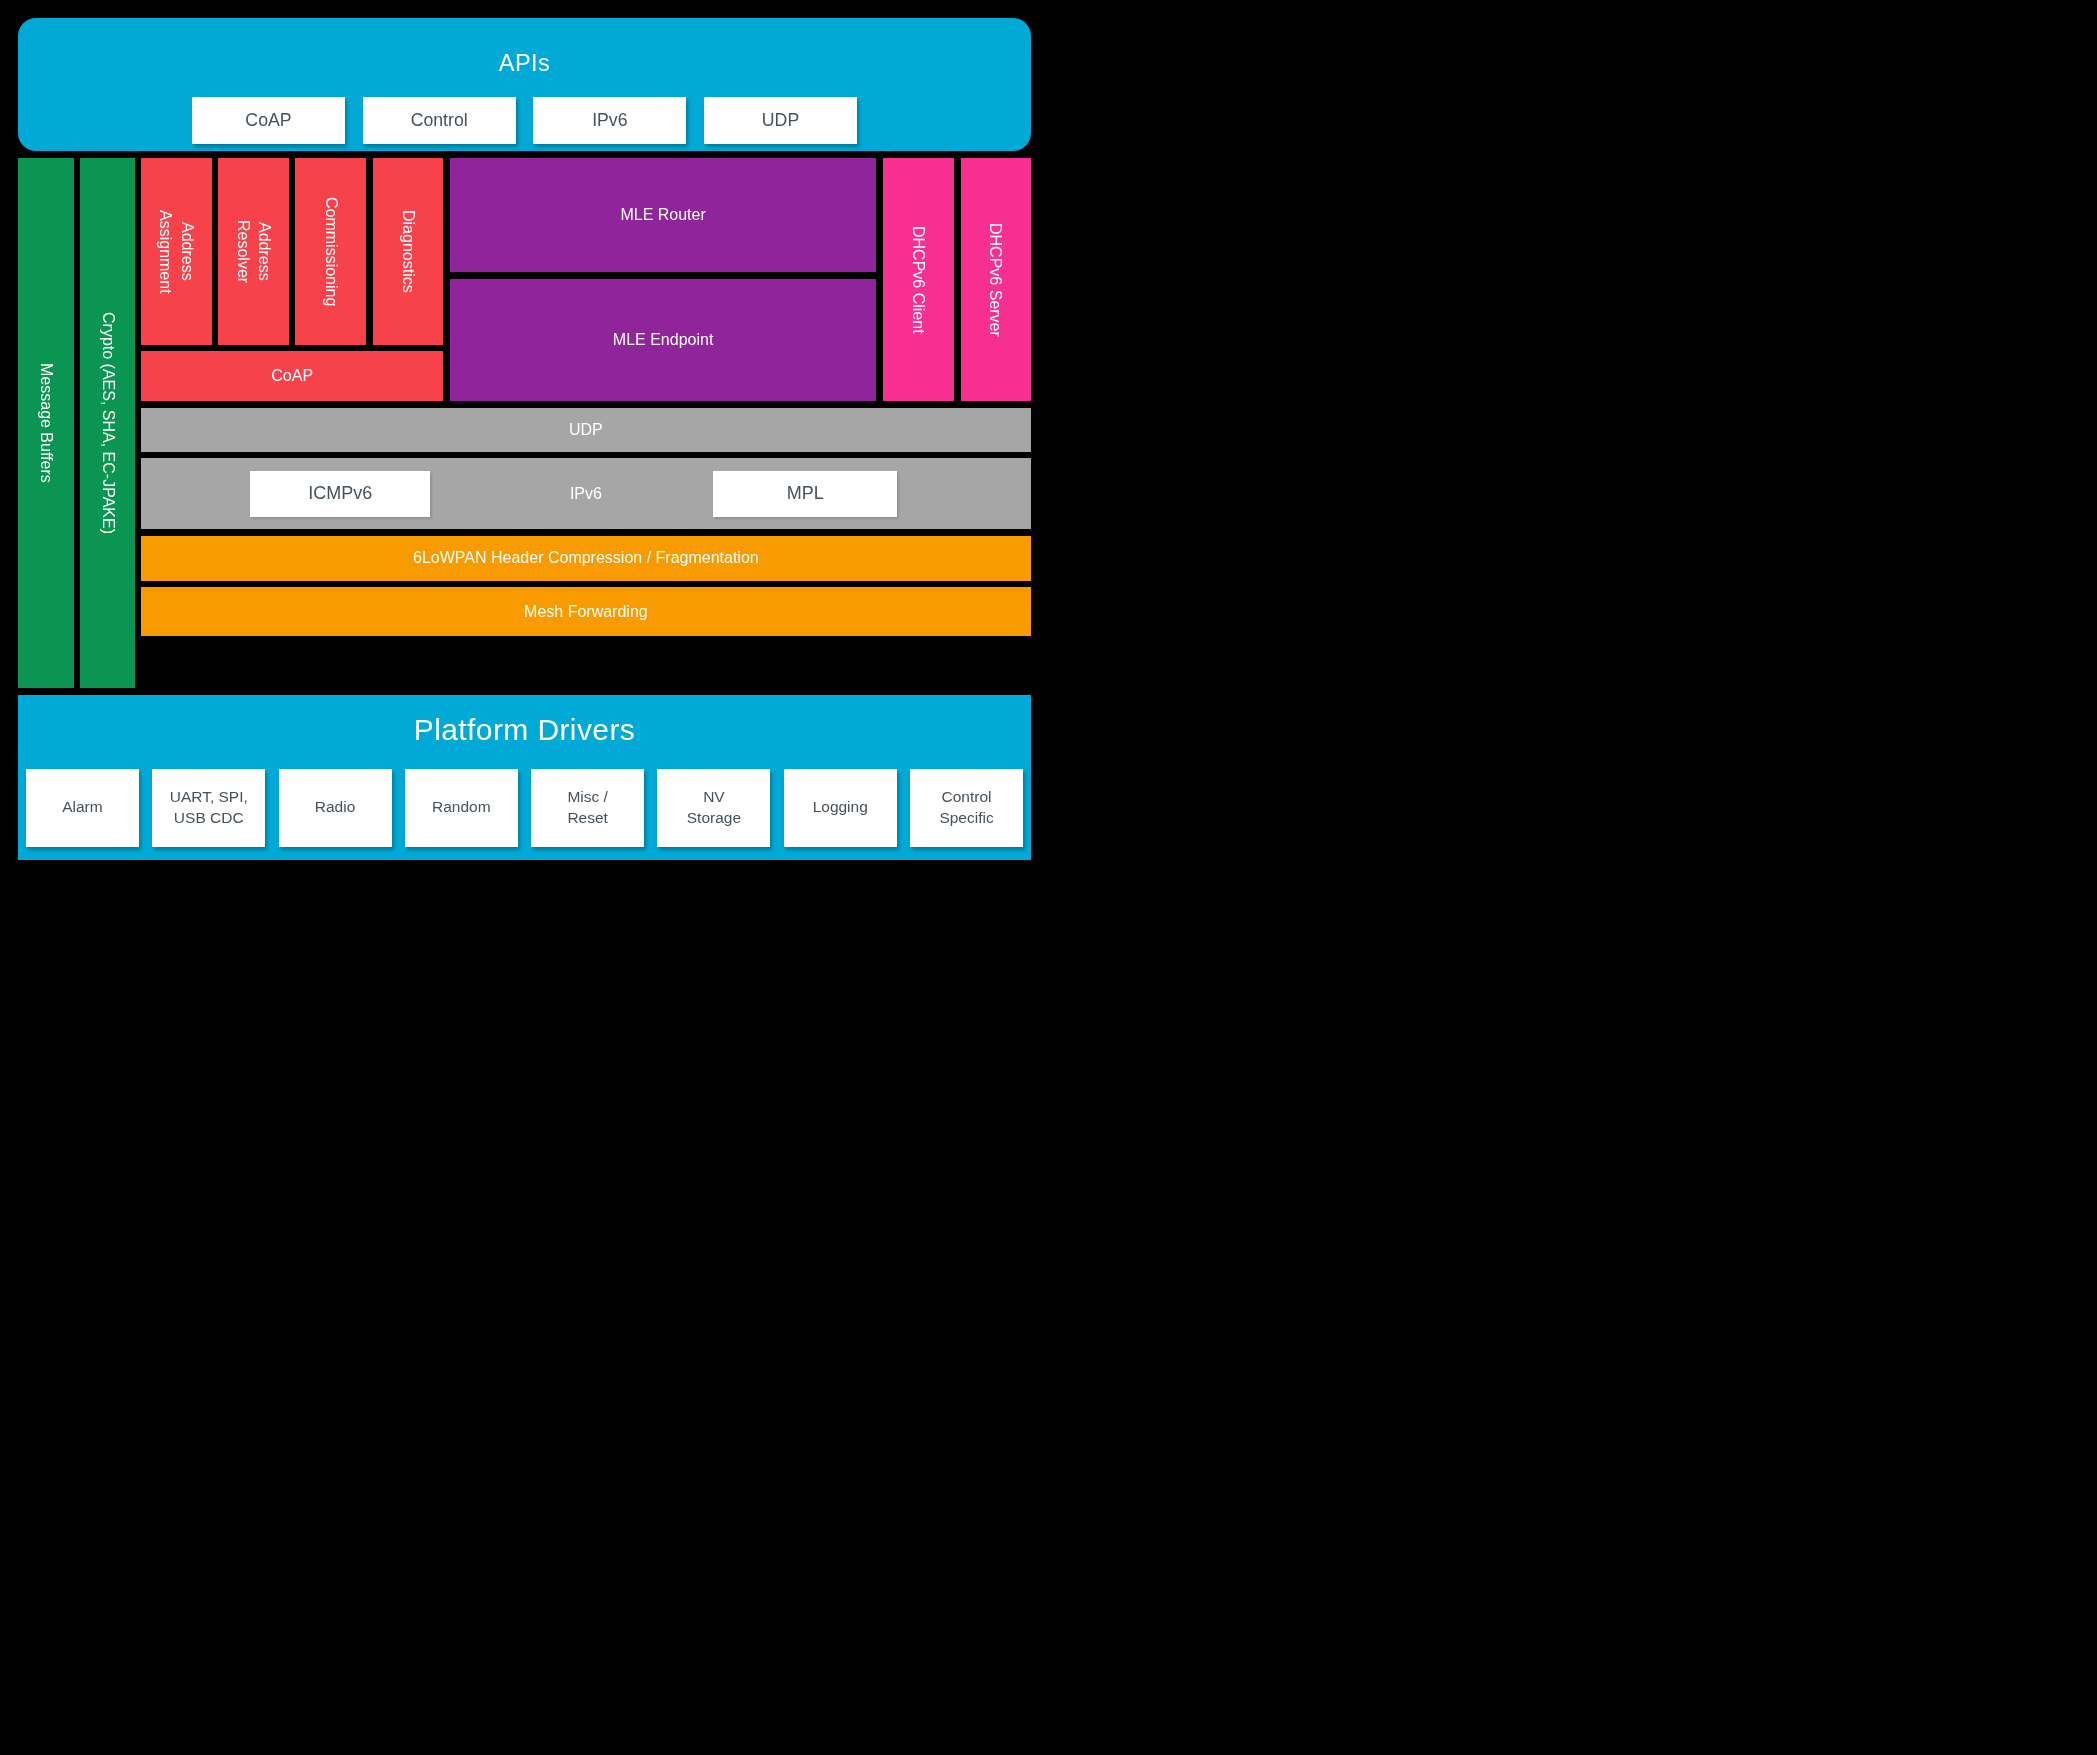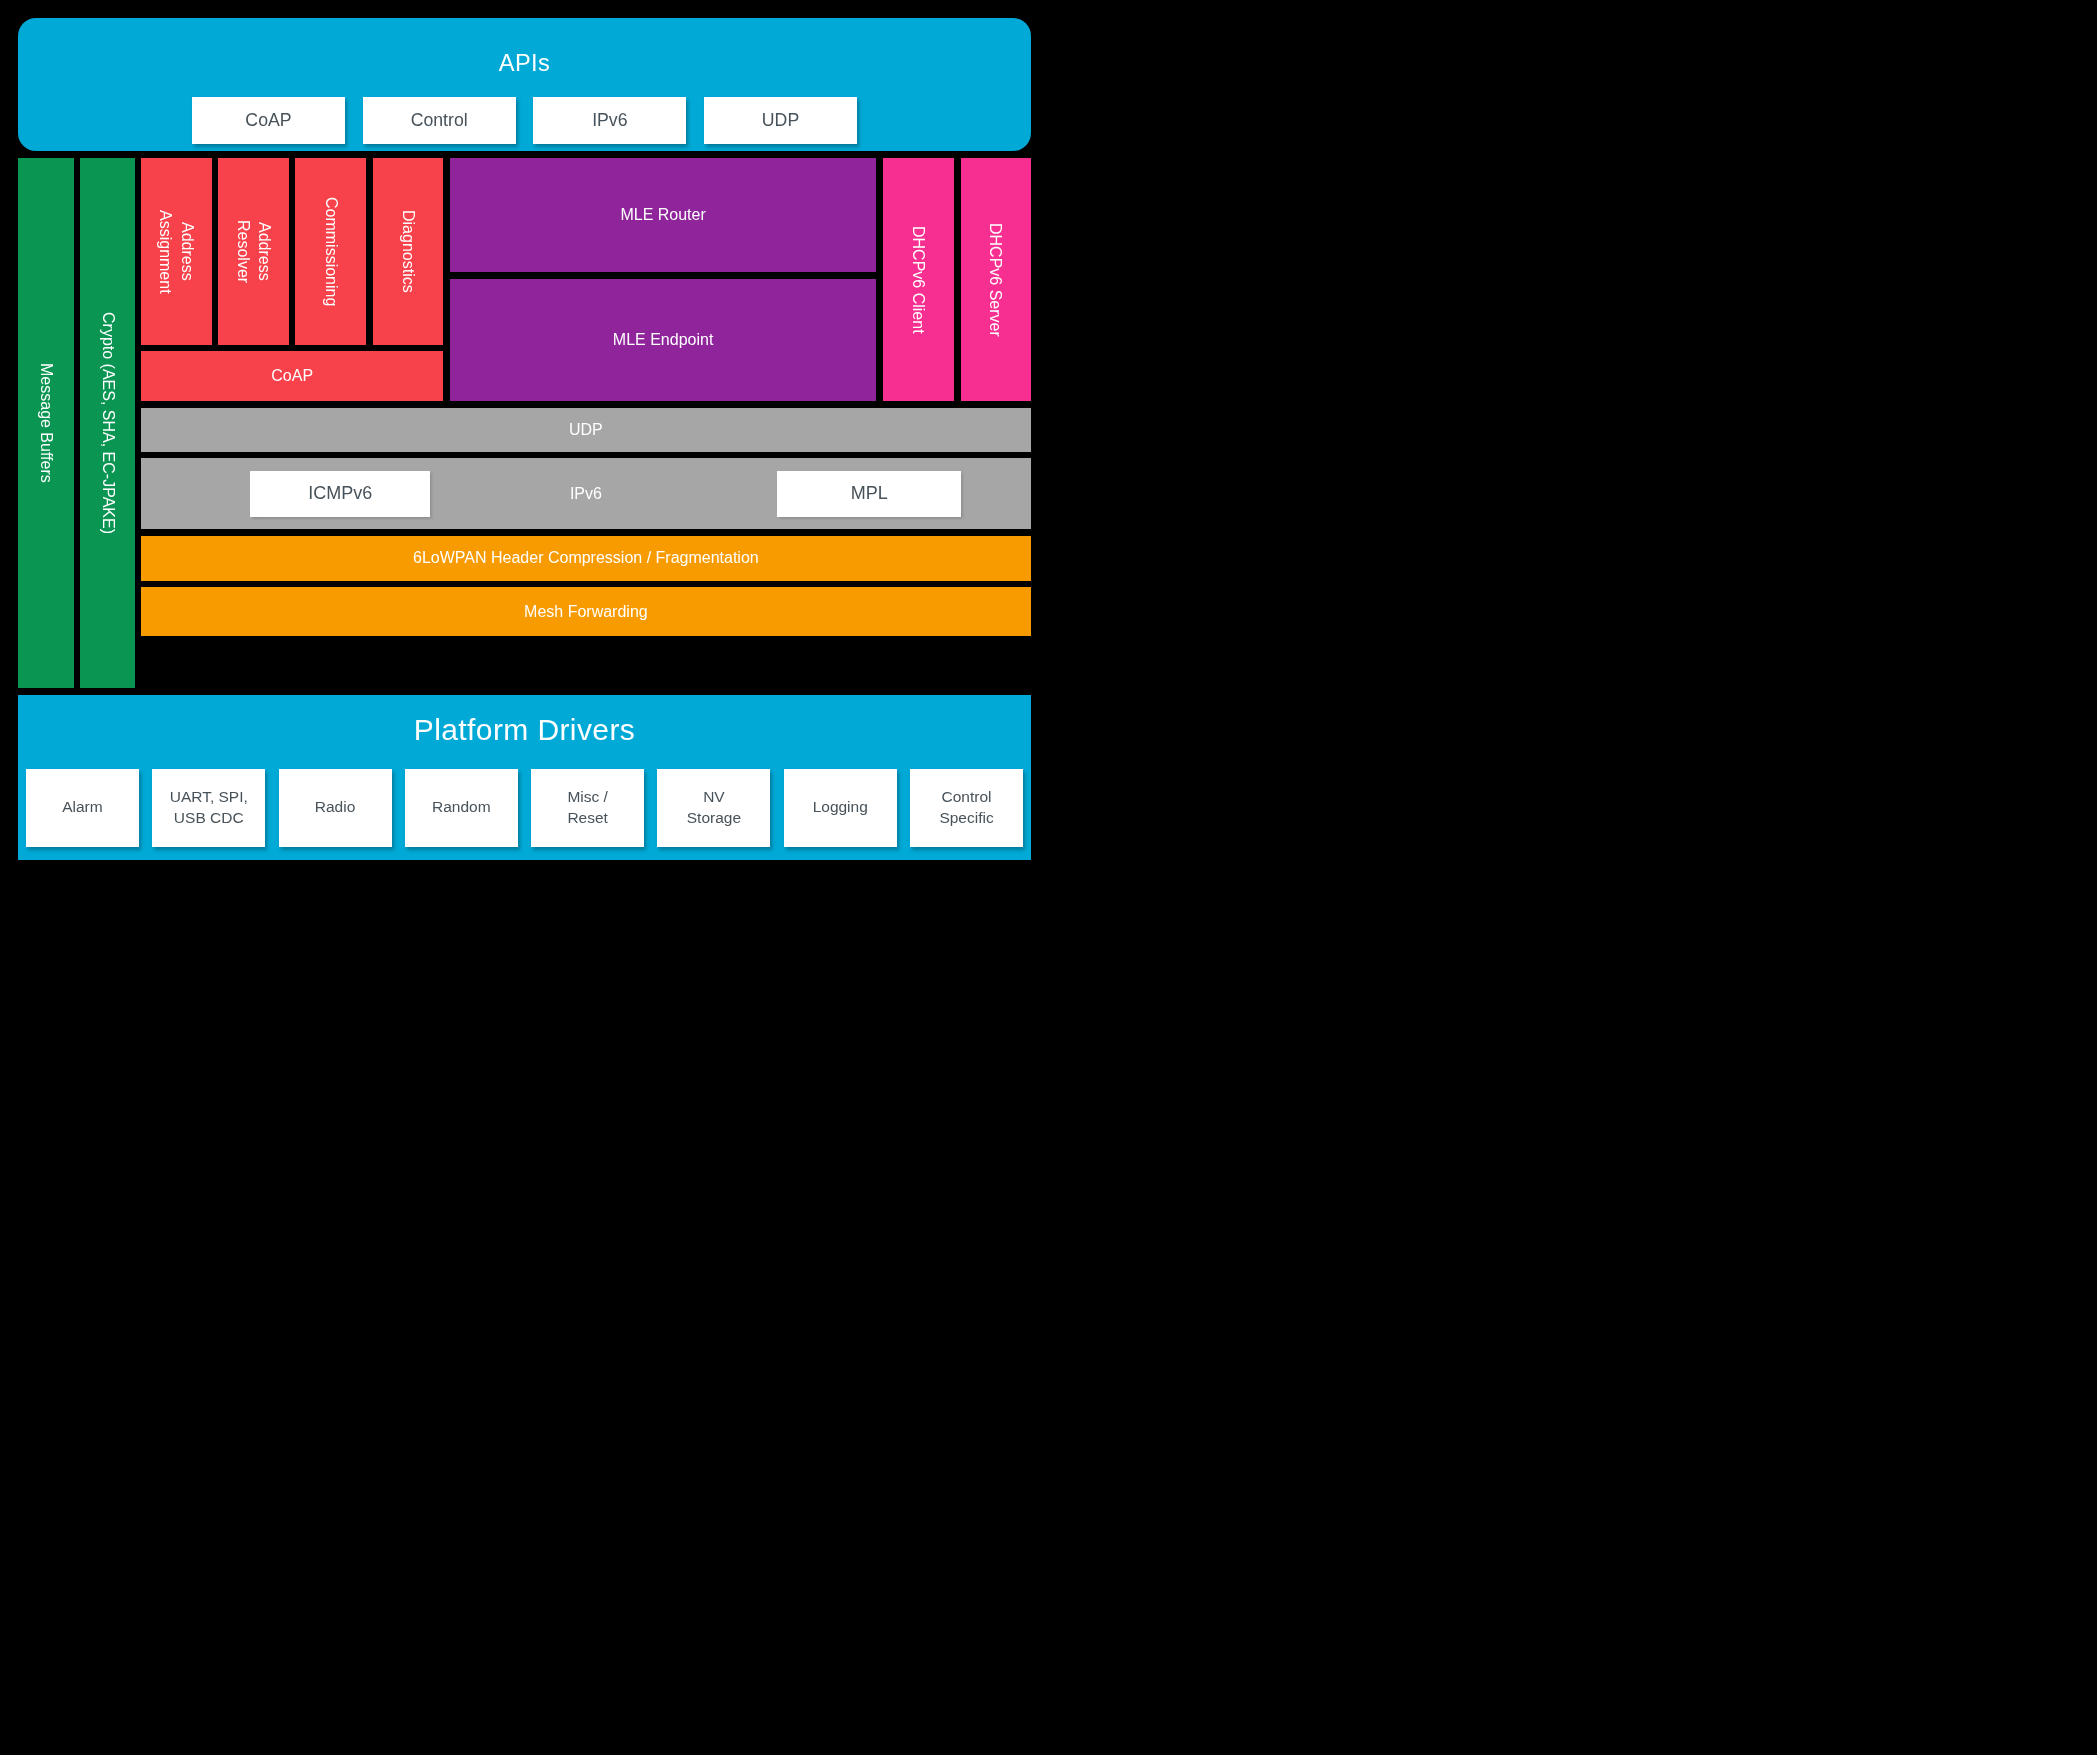--- a/index.html
+++ b/index.html
@@ -76,21 +76,21 @@
   .bar-udp{height:44px;}
   .bar-ipv6{height:71px;}
   .bar-orange1{height:45px;}
   .bar-orange2{height:49px;}
   .bar-mac{flex:1;}
   .inner-wbox{
     position:absolute;top:12.5px;height:46px;font-size:18px;
     box-shadow:1.5px 2.2px 2.9px rgba(0,0,0,.18);
   }
   .icmp-box{left:109px;width:180px;}
-  .mpl-box{left:636px;width:184px;text-align:right;}
+  .mpl-box{left:572px;width:184px;text-align:right;}
 
   
   .platform{height:165px;}
   .platform .band-title{margin-top:20.6px;font-size:30px;}
   .platform-row{
     margin-top:23.6px;
     display:flex;gap:13.3px;justify-content:flex-end;
   }
   .platform-box{
     width:113px;height:78px;font-size:15.5px;line-height:1.35;

